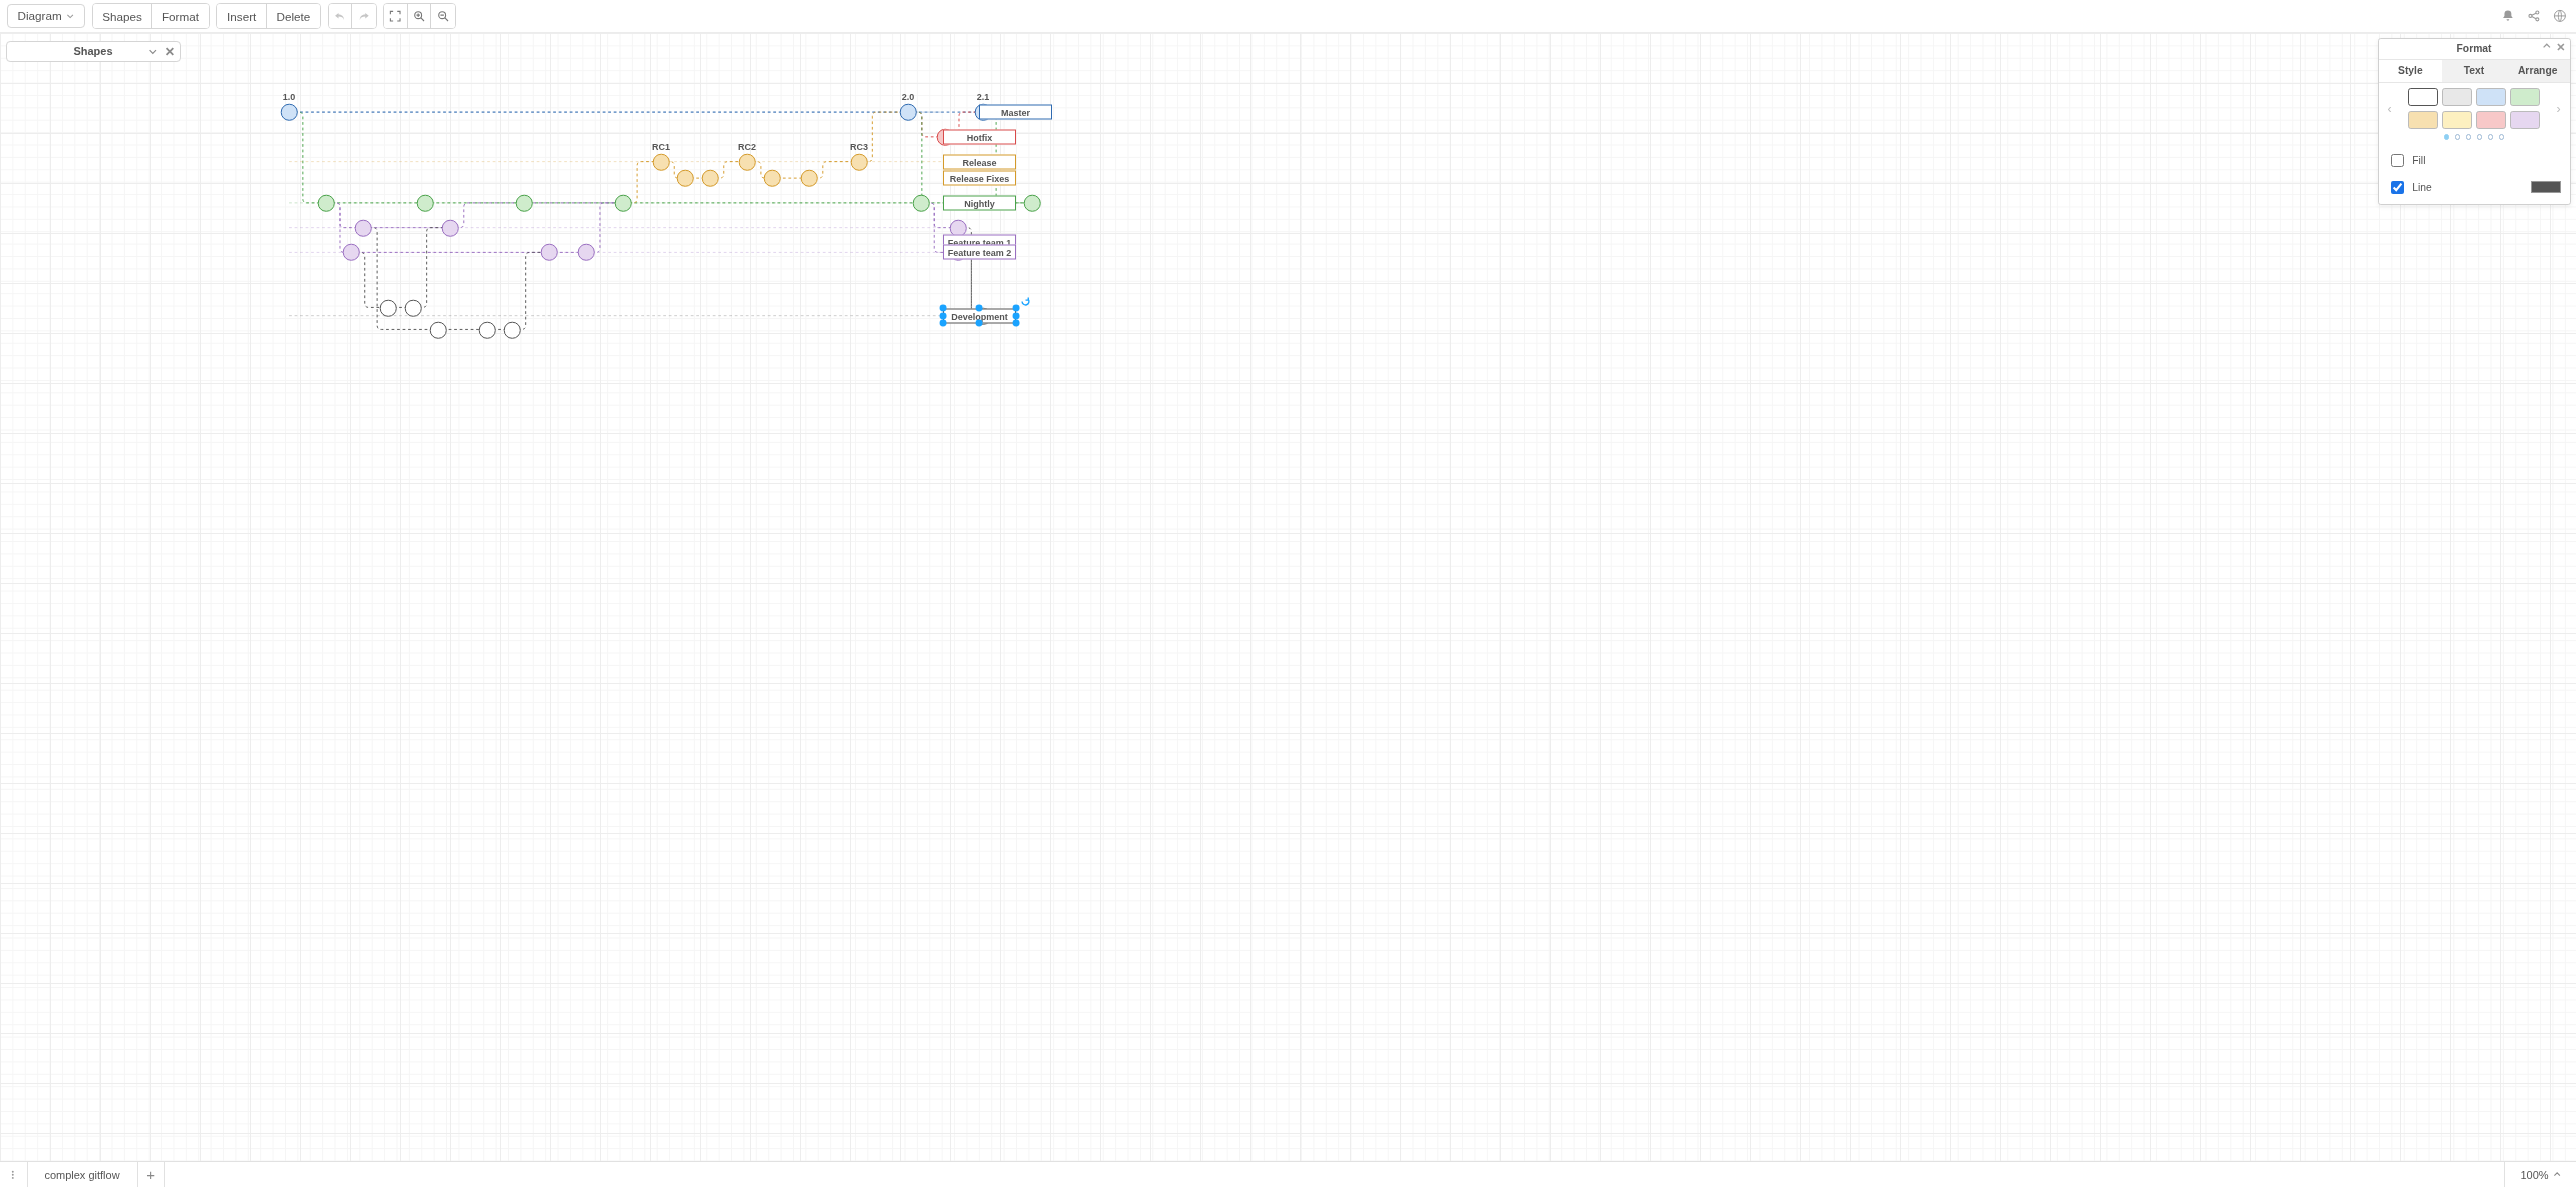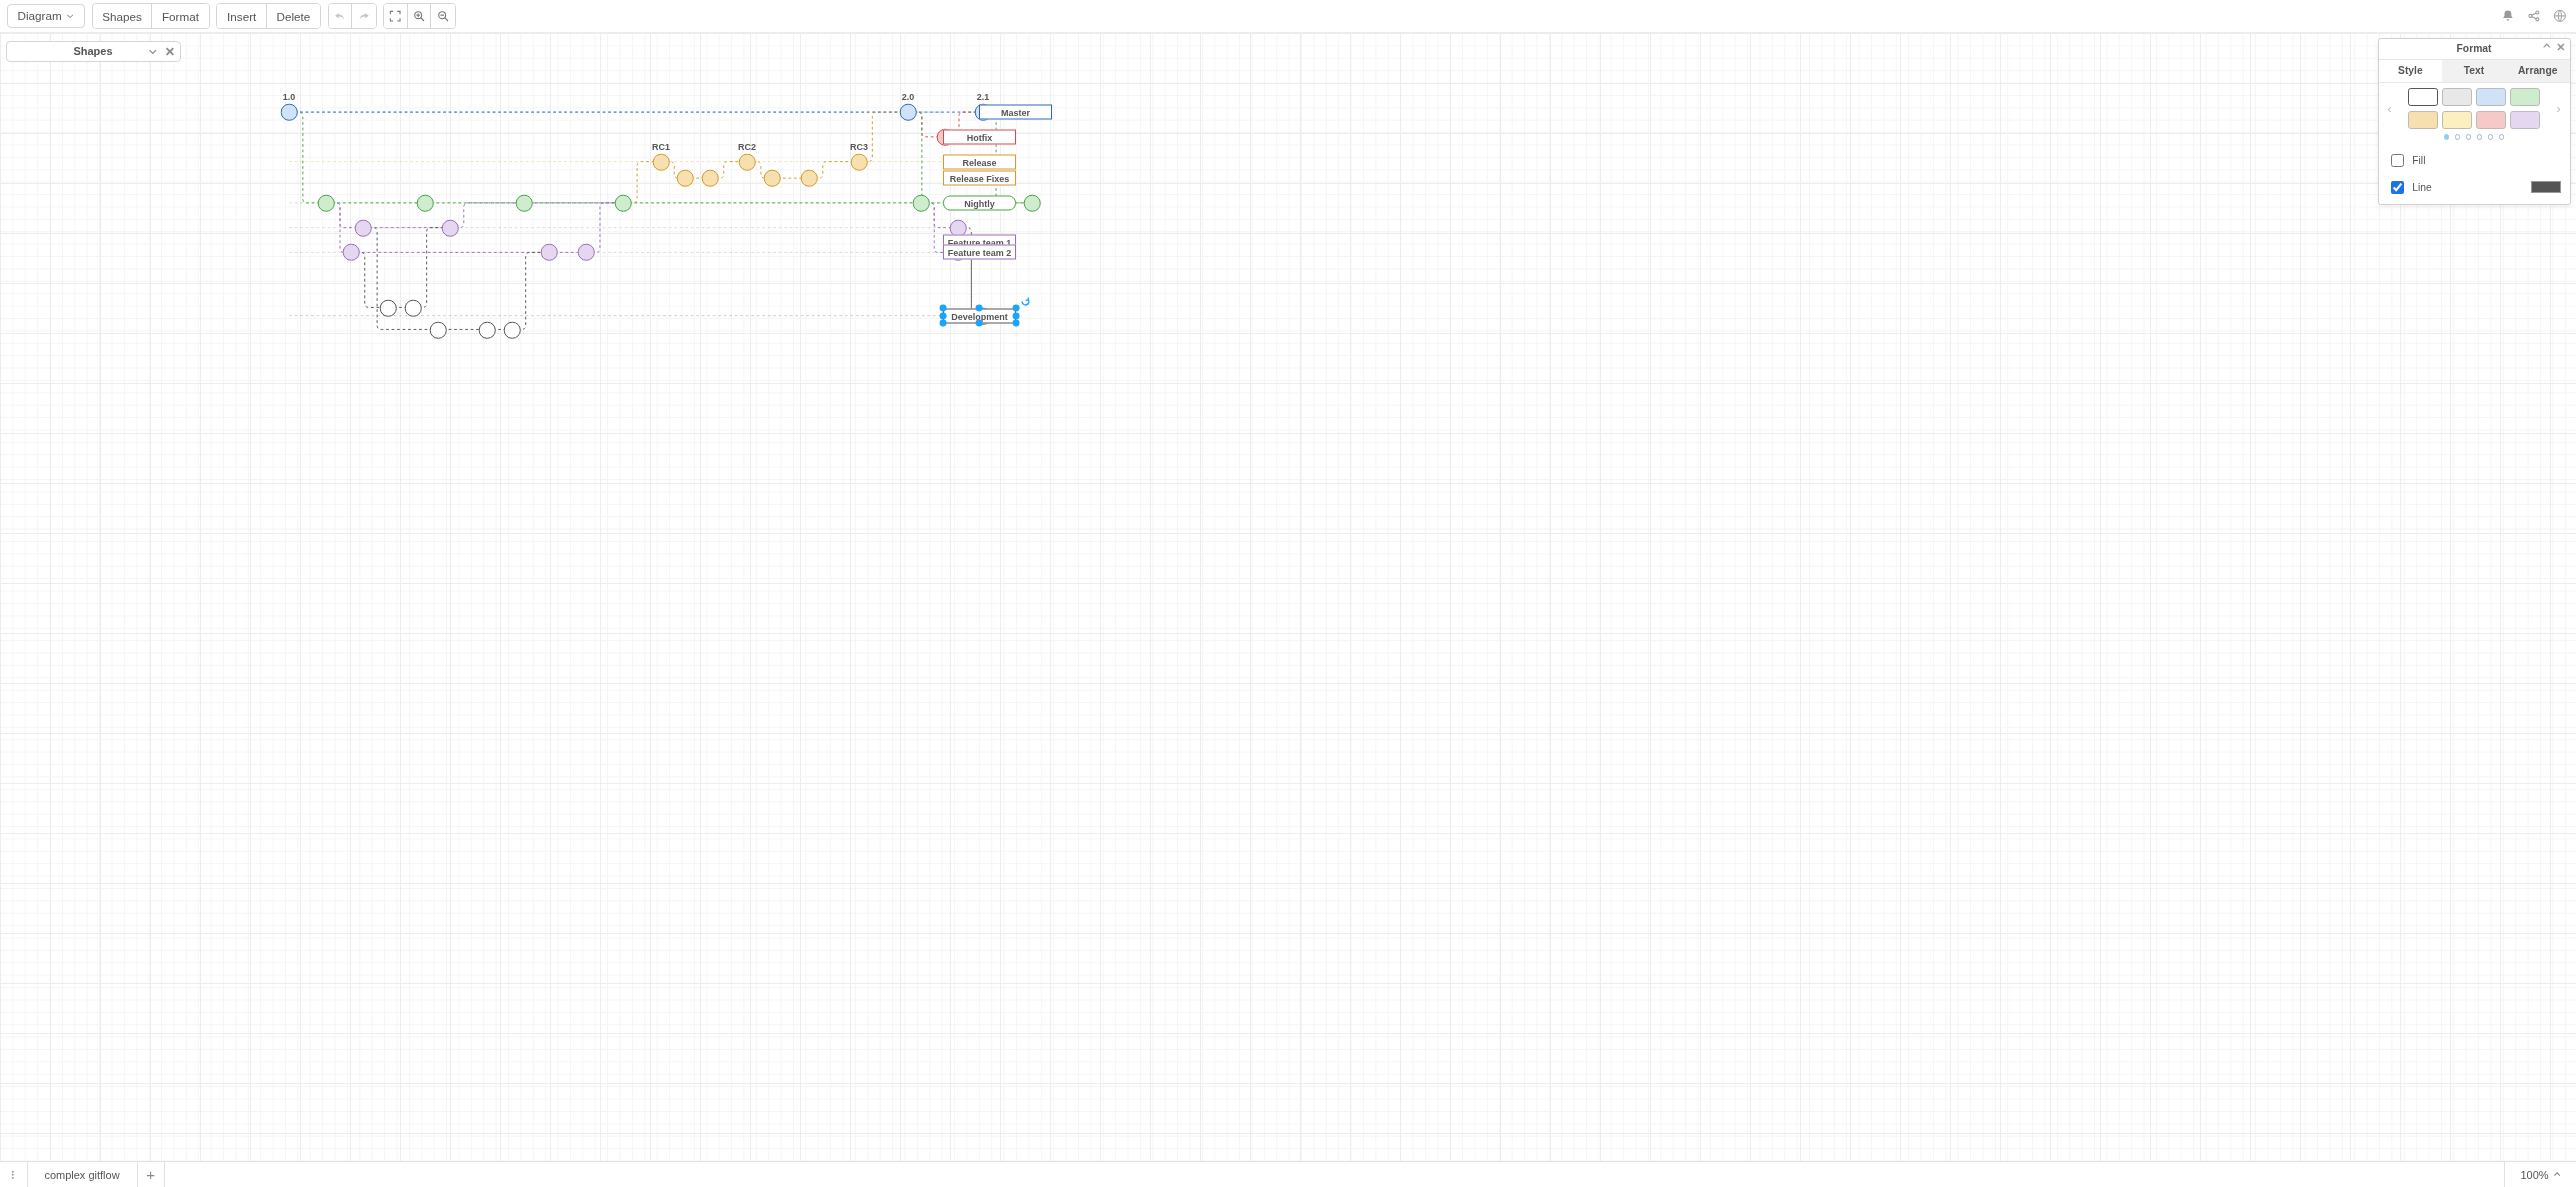--- a/index.html
+++ b/index.html
@@ -226,21 +226,21 @@
       <div class="tag" style="left: 983px; top: 69px;">2.1</div>
       <div class="commit" style="left: 921px; top: 170px; border-color: rgb(74, 162, 74); background: rgb(207, 236, 204);"></div>
       <div class="commit" style="left: 1032px; top: 170px; border-color: rgb(74, 162, 74); background: rgb(207, 236, 204);"></div>
       <div class="commit" style="left: 958px; top: 195px; border-color: rgb(154, 111, 193); background: rgb(230, 215, 240);"></div>
       <div class="commit" style="left: 958px; top: 219px; border-color: rgb(154, 111, 193); background: rgb(230, 215, 240);"></div>
       <div class="commit" style="left: 983px; top: 283px; border-color: rgb(85, 85, 85); background: rgb(255, 255, 255);"></div>
       <div class="lane-label" style="left: 943px; top: 79px; border-color: rgb(47, 106, 176); color: rgb(85, 85, 85); margin-left: 36px;">Master</div>
       <div class="lane-label" style="left: 943px; top: 104px; border-color: rgb(216, 74, 74); color: rgb(85, 85, 85);">Hotfix</div>
       <div class="lane-label" style="left: 943px; top: 129px; border-color: rgb(212, 154, 42); color: rgb(85, 85, 85);">Release</div>
       <div class="lane-label" style="left: 943px; top: 145px; border-color: rgb(212, 154, 42); color: rgb(85, 85, 85);">Release Fixes</div>
-      <div class="lane-label" style="left: 943px; top: 170px; border-color: rgb(74, 162, 74); color: rgb(85, 85, 85); border-radius: 7px;">Nightly</div>
+      <div class="lane-label" style="left: 943px; top: 170px; border-color: rgb(74, 162, 74); color: rgb(85, 85, 85);">Nightly</div>
       <div class="lane-label" style="left: 943px; top: 195px; border-color: rgb(154, 111, 193); color: rgb(85, 85, 85); margin-top: 14px;">Feature team 1</div>
       <div class="lane-label" style="left: 943px; top: 219px; border-color: rgb(154, 111, 193); color: rgb(85, 85, 85);">Feature team 2</div>
       <div class="lane-label" style="left: 943px; top: 283px; border-color: rgb(85, 85, 85); color: rgb(85, 85, 85);">Development</div>
       <div class="sel-handle" style="left: 943px; top: 275px;"></div>
       <div class="sel-handle" style="left: 979px; top: 275px;"></div>
       <div class="sel-handle" style="left: 1016px; top: 275px;"></div>
       <div class="sel-handle" style="left: 943px; top: 290px;"></div>
       <div class="sel-handle" style="left: 979px; top: 290px;"></div>
       <div class="sel-handle" style="left: 1016px; top: 290px;"></div>
       <div class="sel-handle" style="left: 943px; top: 283px;"></div>

